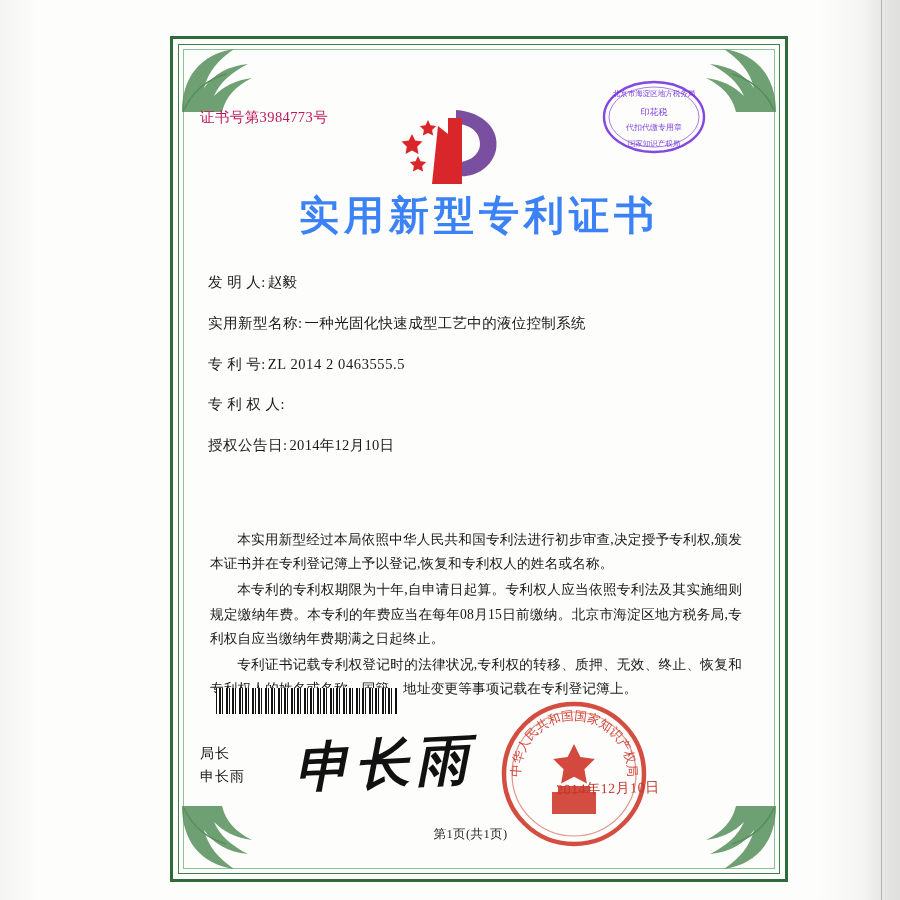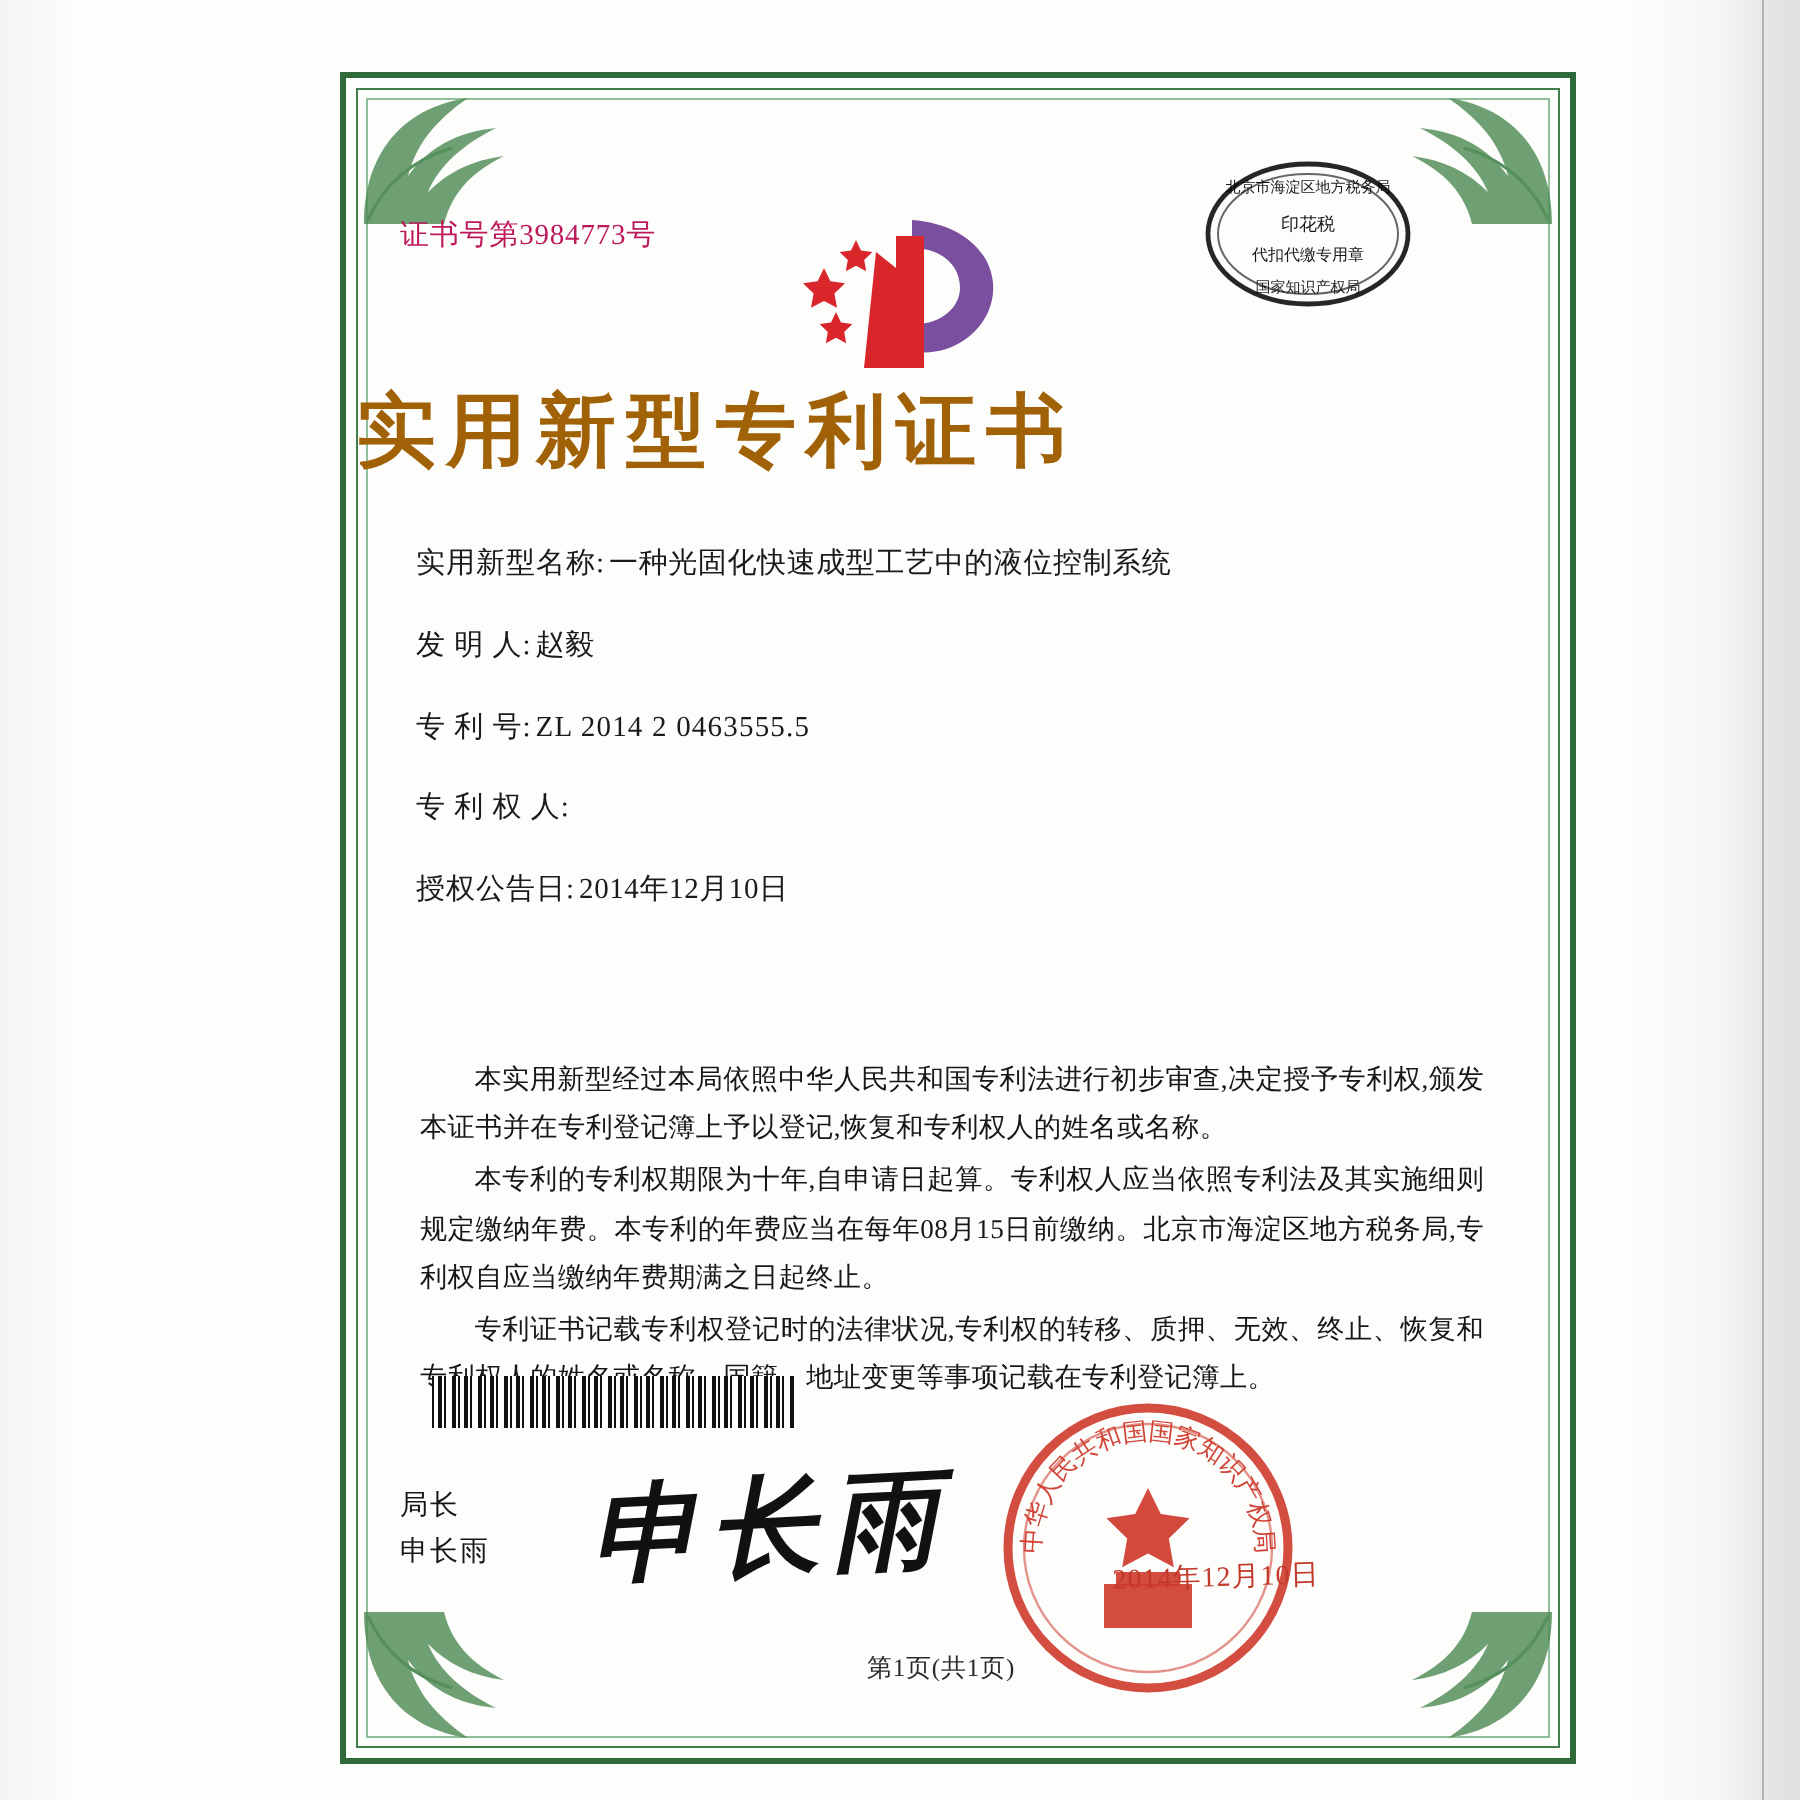--- a/index.html
+++ b/index.html
@@ -105,25 +105,25 @@
     top: 104px;
     width: 120px;
     height: 84px;
   }
 
   .main-title {
     position: absolute;
     left: 178px;
     top: 188px;
     width: 602px;
-    text-align: left;
+    text-align: center;
     font-size: 40px;
     font-weight: bold;
     letter-spacing: 5px;
-    color: #a16207;
+    color: #3b82f6;
     font-family: "Liberation Serif", "DejaVu Serif", serif;
   }
 
   
   .fields {
     position: absolute;
     left: 208px;
     top: 272px;
     width: 540px;
   }
@@ -205,21 +205,21 @@
     white-space: nowrap;
   }
 
   
   .seal-top {
     position: absolute;
     left: 600px;
     top: 78px;
     width: 108px;
     height: 78px;
-    color: #000000;
+    color: #6d28d9;
   }
   .seal-main {
     position: absolute;
     left: 500px;
     top: 700px;
     width: 148px;
     height: 148px;
     color: #cf3a2c;
   }
   .seal-date {
@@ -300,26 +300,26 @@
       <text x="54" y="37" font-size="9" fill="currentColor" text-anchor="middle" opacity=".9" font-family="'Liberation Serif',serif">印花税</text>
       <text x="54" y="52" font-size="8" fill="currentColor" text-anchor="middle" opacity=".9" font-family="'Liberation Serif',serif">代扣代缴专用章</text>
       <text x="54" y="68" font-size="7.5" fill="currentColor" text-anchor="middle" opacity=".85" font-family="'Liberation Serif',serif">国家知识产权局</text>
     </svg>
   </div>
 
   <div class="main-title">实用新型专利证书</div>
 
   <div class="fields">
     <div class="frow">
+      <span class="flabel">发  明  人:</span>
+      <span class="fvalue">赵毅</span>
+    </div>
+    <div class="frow">
       <span class="flabel">实用新型名称:</span>
       <span class="fvalue">一种光固化快速成型工艺中的液位控制系统</span>
-    </div>
-    <div class="frow">
-      <span class="flabel">发  明  人:</span>
-      <span class="fvalue">赵毅</span>
     </div>
     <div class="frow">
       <span class="flabel">专  利  号:</span>
       <span class="fvalue latin">ZL 2014 2 0463555.5</span>
     </div>
     <div class="frow">
       <span class="flabel">专  利  权  人:</span>
     </div>
     <div class="frow">
       <span class="flabel">授权公告日:</span>

